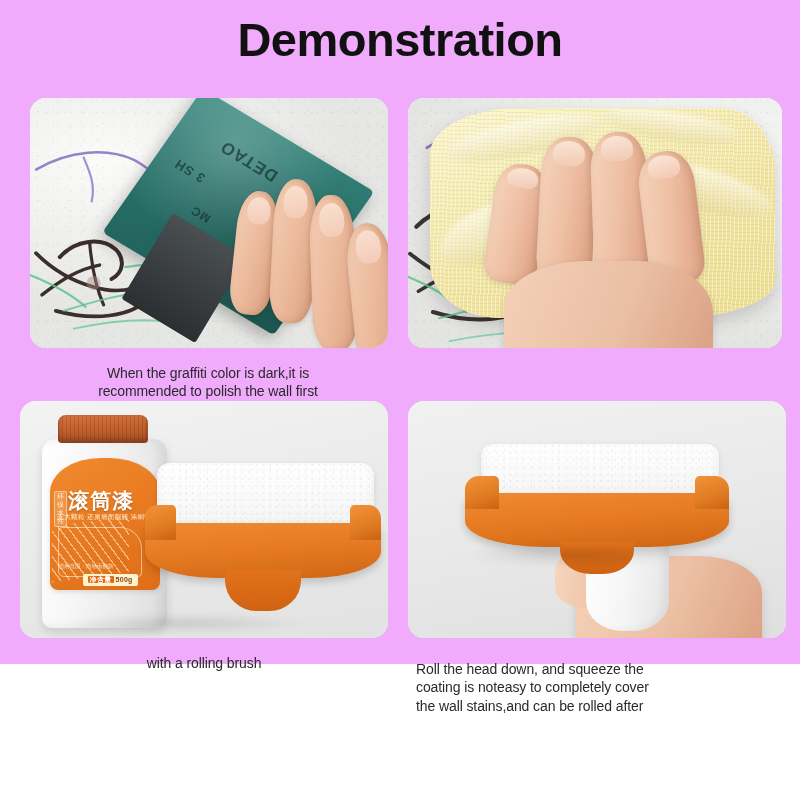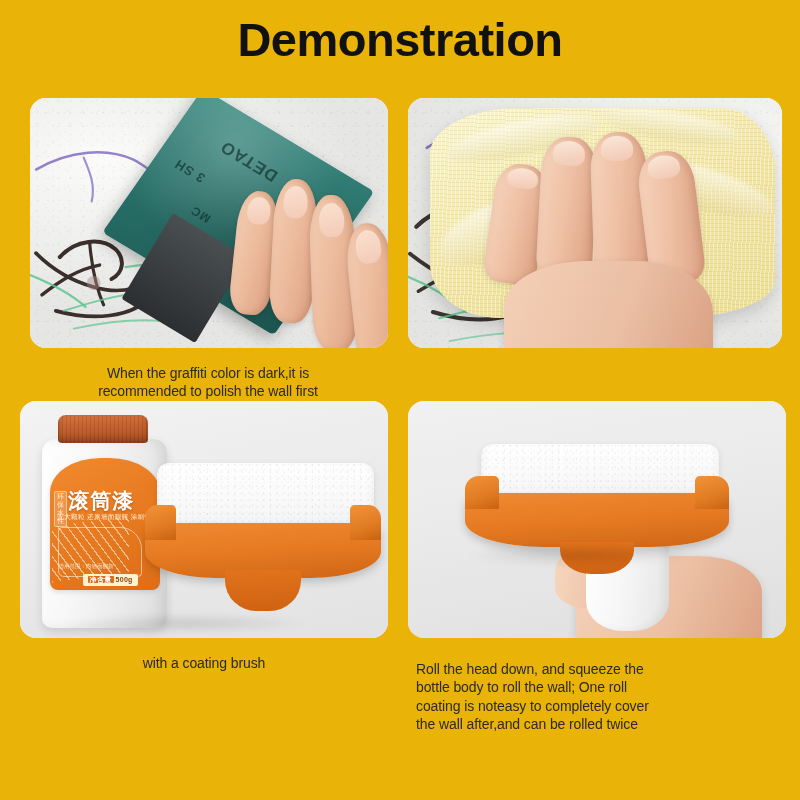--- a/index.html
+++ b/index.html
@@ -8,22 +8,22 @@
     width: 800px;
     height: 800px;
     background: #ffffff;
     font-family: "Liberation Sans", sans-serif;
     overflow: hidden;
   }
 
   .page {
     position: relative;
     width: 800px;
-    height: 800px;
-    background: #eab308;
+    height: 664px;
+    background: #f0abfc;
   }
 
   
   .title {
     text-align: center;
     font-size: 47px;
     font-weight: bold;
     color: #111111;
     letter-spacing: -0.5px;
     padding-top: 14px;
@@ -542,21 +542,21 @@
           <div class="roller-frame">
             <div class="roller-arm-l"></div>
             <div class="roller-arm-r"></div>
           </div>
           <div class="roller-stem"></div>
         </div>
 
         <div class="shadow-soft" style="left:10%; bottom:2%; width:70%; height:8%;"></div>
       </div>
       <div class="caption cap-center cap-bl">
-        <div>with a coating brush</div>
+        <div>with a rolling brush</div>
       </div>
     </div>
 
     <div class="cell cell-br">
       <div class="photo photo-bottom">
         <div class="bg-studio" style="background:linear-gradient(170deg,#f1f1f1 0%,#e9e9e9 50%,#dfdfdf 100%);"></div>
 
         <div class="hand-d">
           <div class="palm-d"></div>
           <div class="thumb-d"></div>
@@ -572,20 +572,19 @@
             <div class="roller-arm-l"></div>
             <div class="roller-arm-r"></div>
           </div>
           <div class="roller-stem" style="left:36%; top:80%; width:28%; height:26%;"></div>
         </div>
 
         <div class="shadow-soft" style="left:14%; top:60%; width:62%; height:10%;"></div>
       </div>
       <div class="caption cap-left cap-br">
         <div>Roll the head down, and squeeze the</div>
-        <div>bottle body to roll the wall; One roll</div>
         <div>coating is noteasy to completely cover</div>
-        <div>the wall after,and can be rolled twice</div>
+        <div>the wall stains,and can be rolled after</div>
       </div>
     </div>
 
   </div>
 </div>
 
 </body></html>

